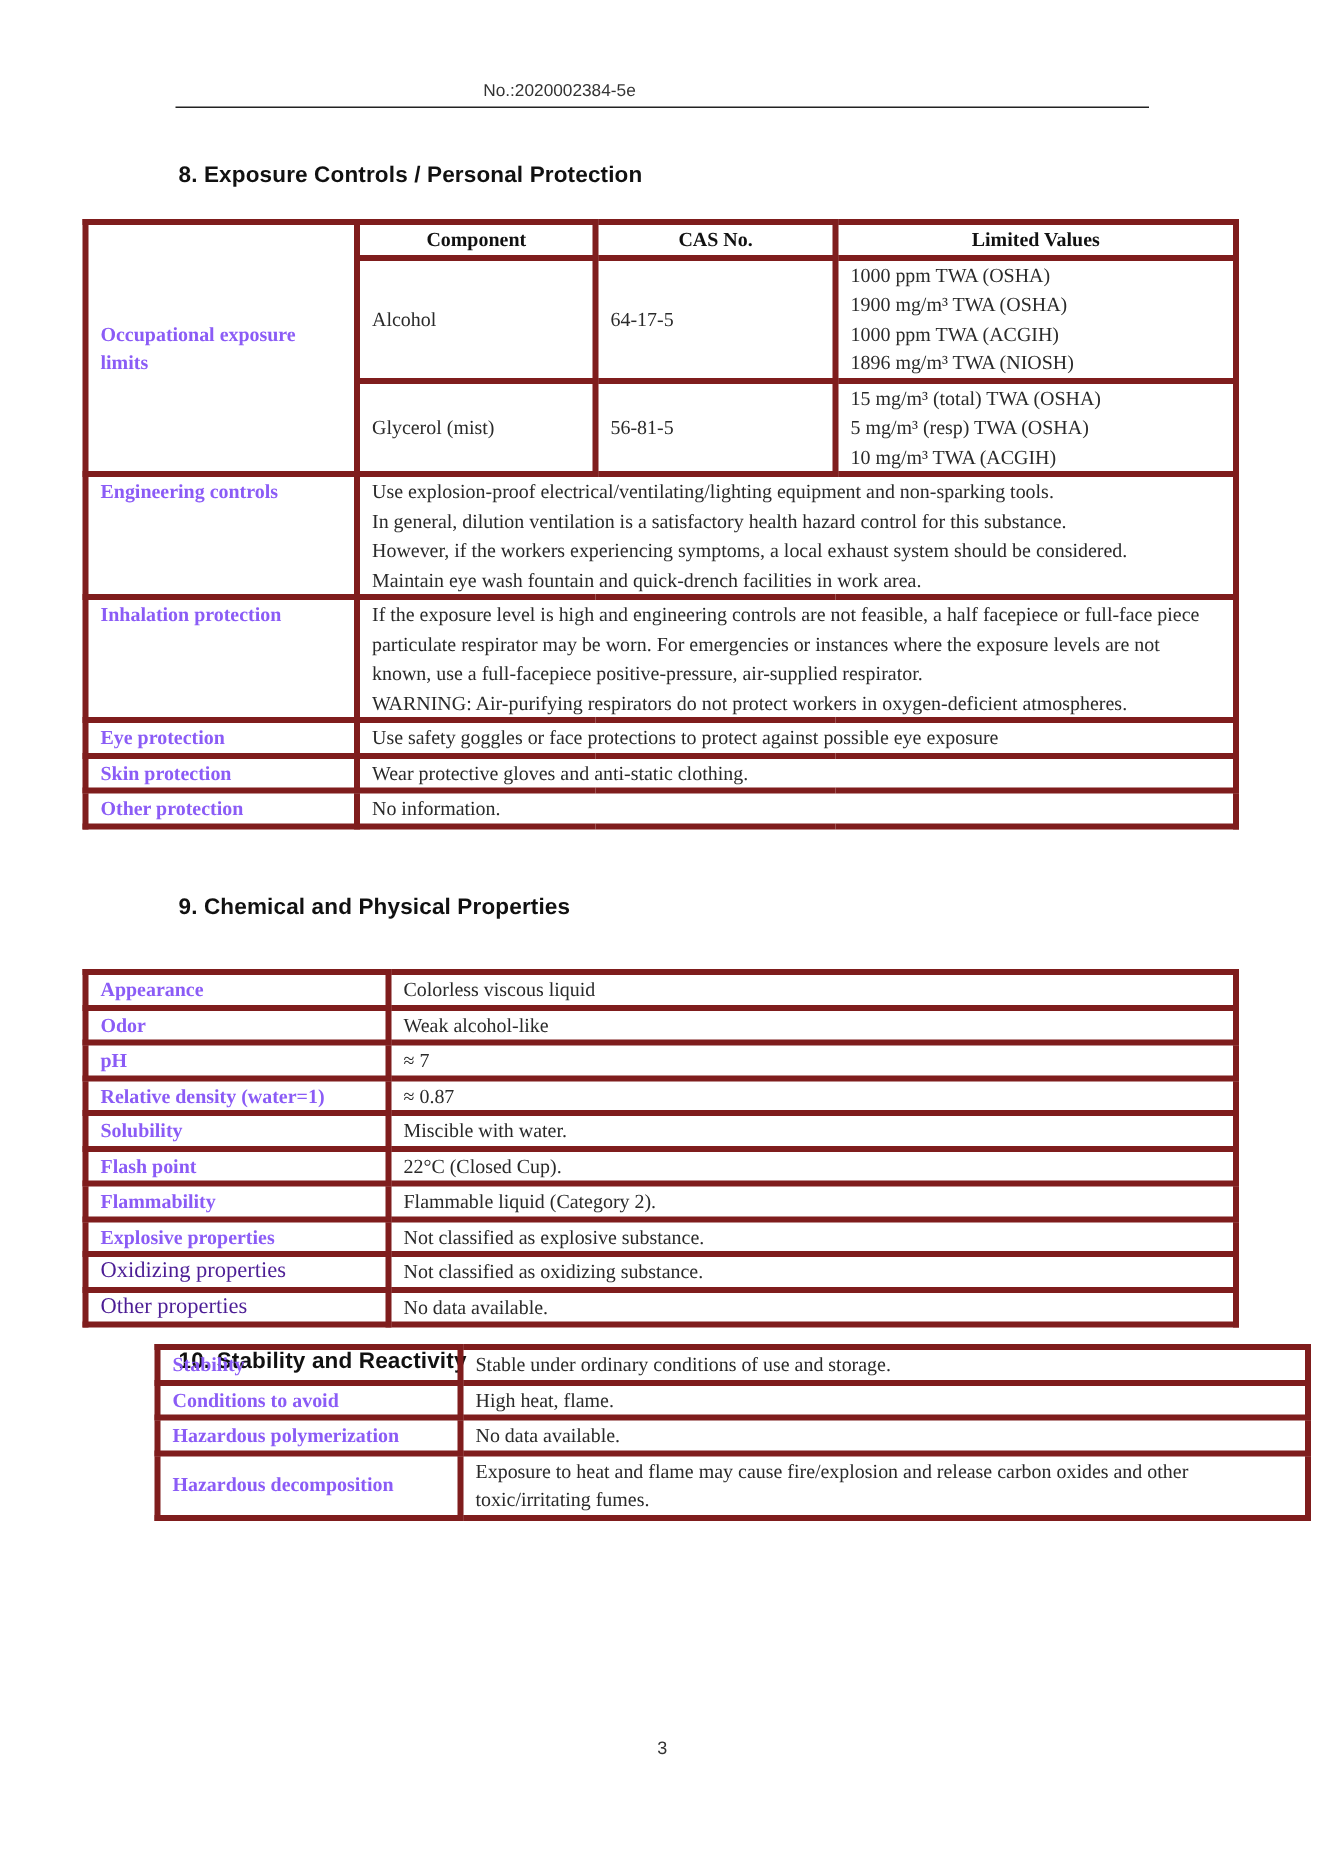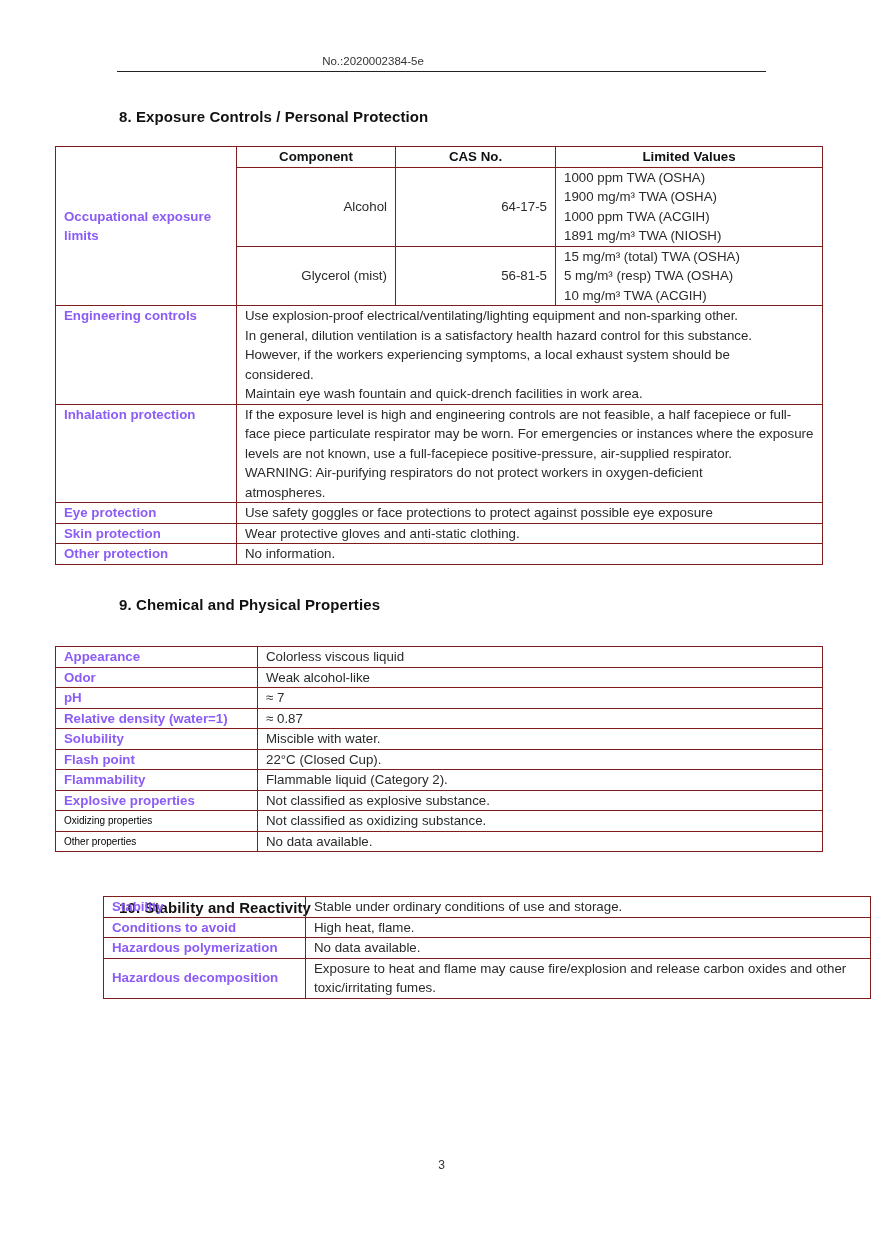--- a/index.html
+++ b/index.html
@@ -18,27 +18,27 @@
   .section-title {
     position: absolute; left: 119px; font-size: 15px; font-weight: bold; color: #111;
     letter-spacing: 0.1px;
     text-align: center;
   }
   table {
     position: absolute; left: 55px; width: 767px; border-collapse: collapse;
     font-size: 13.3px; table-layout: fixed;
   }
   td, th {
-    border: 1px solid #7f1d1d; padding: 0 8px; vertical-align: middle;
-    line-height: 19.5px; font-weight: normal; color: #222;
+    border: 4px solid #7f1d1d; padding: 0 8px; vertical-align: middle;
+    line-height: 19.5px; font-weight: normal; color: #222; font-family: Liberation Serif, serif;
   }
   .lbl { font-weight: bold; color: #8b5cf6; }
-  .lbl-plain { font-weight: normal; font-size: 10px; color: #000000; }
+  .lbl-plain { font-weight: normal; font-size: 15px; color: #4c1d95; }
   .val { color: #2a2a2a; font-weight: 300; }
-  .center { text-align: right; }
+  .center { text-align: left; }
   th { font-weight: bold; text-align: center; color: #111; }
   .vtop { vertical-align: top; margin-top: 10px; }
   .multi div { line-height: 19.5px; }
   .page-num {
     position: absolute; top: 1158px; left: 0; width: 883px; text-align: center;
     font-size: 12px; color: #333;
   }
 </style>
 </head>
 <body>
@@ -62,36 +62,36 @@
     <th>CAS No.</th>
     <th>Limited Values</th>
   </tr>
   <tr>
     <td class="center val">Alcohol</td>
     <td class="center val">64-17-5</td>
     <td class="val multi">
       <div>1000 ppm TWA (OSHA)</div>
       <div>1900 mg/m³ TWA (OSHA)</div>
       <div>1000 ppm TWA (ACGIH)</div>
-      <div>1891 mg/m³ TWA (NIOSH)</div>
+      <div>1896 mg/m³ TWA (NIOSH)</div>
     </td>
   </tr>
   <tr>
     <td class="center val">Glycerol (mist)</td>
     <td class="center val">56-81-5</td>
     <td class="val multi">
       <div>15 mg/m³ (total) TWA (OSHA)</div>
       <div>5 mg/m³ (resp) TWA (OSHA)</div>
       <div>10 mg/m³ TWA (ACGIH)</div>
     </td>
   </tr>
   <tr>
     <td class="lbl vtop">Engineering controls</td>
     <td colspan="3" class="val multi">
-      <div>Use explosion-proof electrical/ventilating/lighting equipment and non-sparking other.</div>
+      <div>Use explosion-proof electrical/ventilating/lighting equipment and non-sparking tools.</div>
       <div>In general, dilution ventilation is a satisfactory health hazard control for this substance.</div>
       <div style="padding-right:30px">However, if the workers experiencing symptoms, a local exhaust system should be considered.</div>
       <div>Maintain eye wash fountain and quick-drench facilities in work area.</div>
     </td>
   </tr>
   <tr>
     <td class="lbl vtop">Inhalation protection</td>
     <td colspan="3" class="val multi">
       <div>If the exposure level is high and engineering controls are not feasible, a half facepiece or full-face piece particulate respirator may be worn. For emergencies or instances where the exposure levels are not known, use a full-facepiece positive-pressure, air-supplied respirator.</div>
       <div style="padding-right:40px">WARNING: Air-purifying respirators do not protect workers in oxygen-deficient atmospheres.</div>

